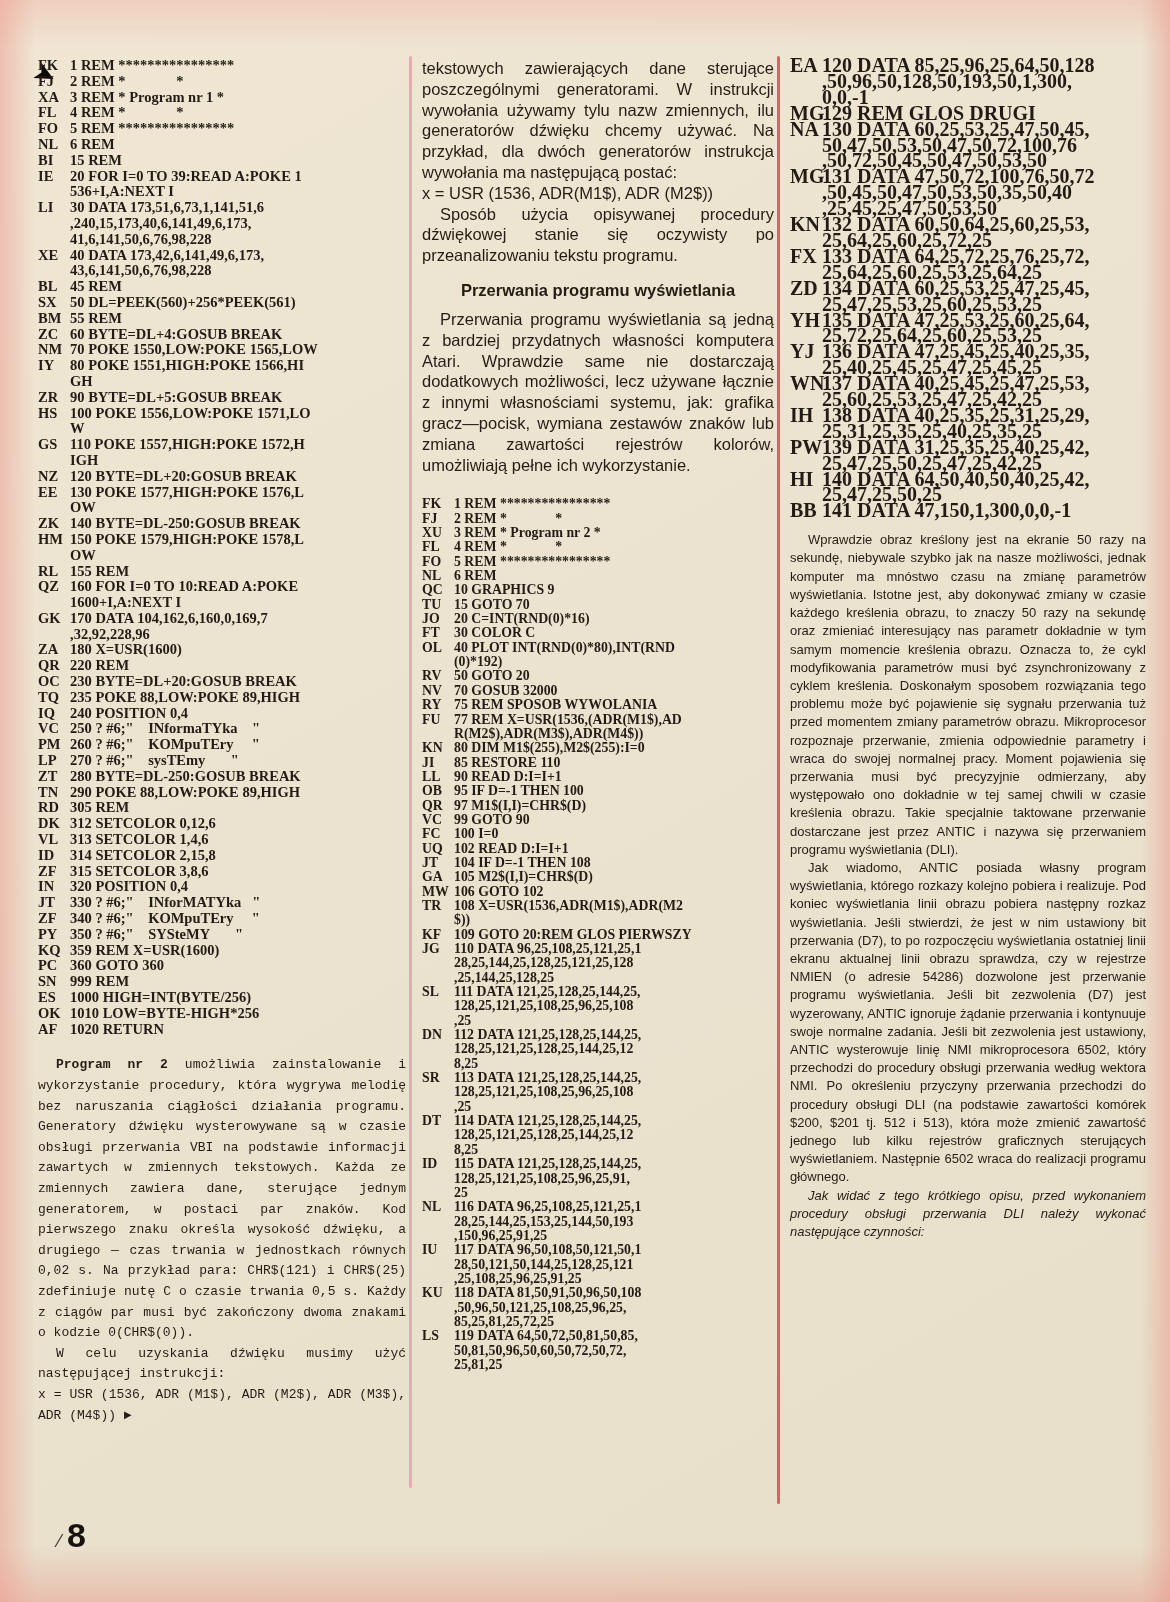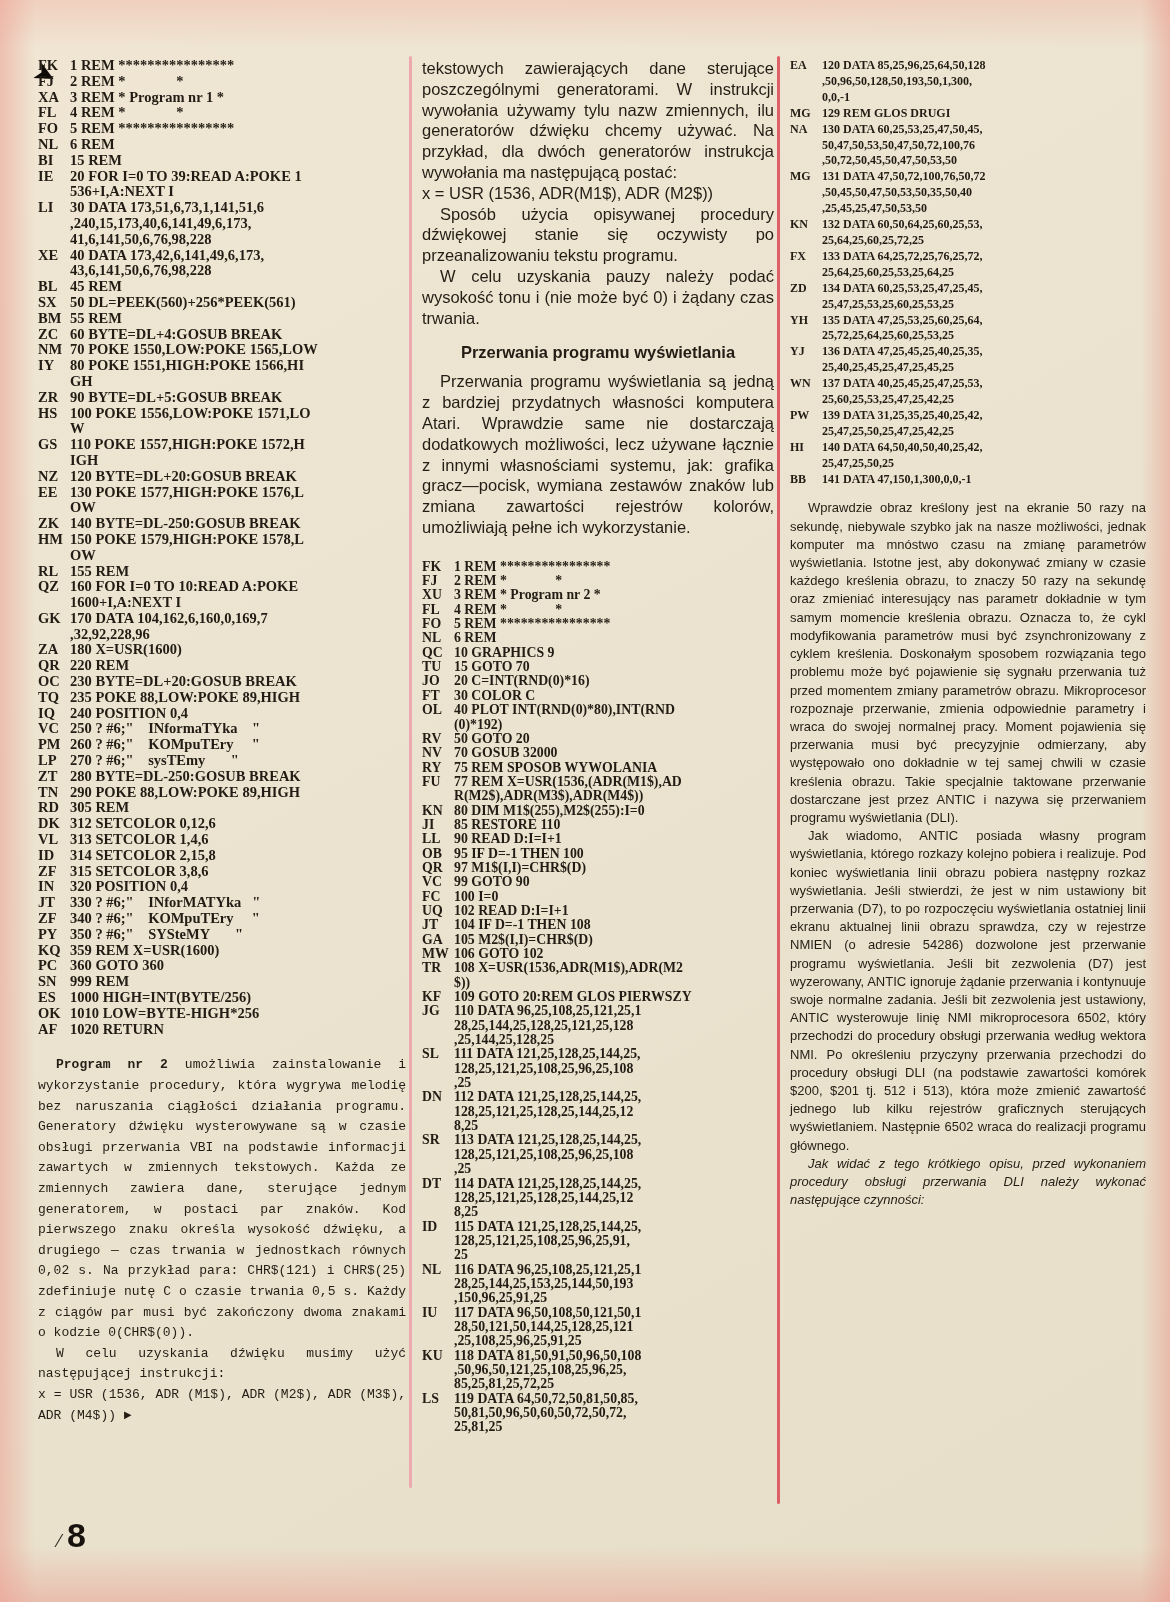--- a/index.html
+++ b/index.html
@@ -22,21 +22,21 @@
   .vrule.r1{left:409px;top:56px;height:1432px;background:#ecaab0;}
   .vrule.r2{left:777px;top:56px;height:1448px;background:#dd5f68;}
 
   
   .listing{font-family:Liberation Serif, serif;font-weight:700;color:#221c14;}
   .listing .lrow{display:flex;align-items:flex-start;}
   .listing .lcode{flex:0 0 32px;width:32px;}
   .listing .ltext{flex:1;white-space:pre-wrap;word-break:break-all;}
   .listing.size-a{font-size:14.5px;line-height:15.8px;}
   .listing.size-b{font-size:13.8px;line-height:14.35px;}
-  .listing.size-c{font-size:12px;line-height:15.9px;}
+  .listing.size-c{font-size:20px;line-height:15.9px;}
 
   
   .body-text p.para{margin:0;text-align:justify;}
   .body-text p.indent{text-indent:18px;}
   .body-text p.flush{text-indent:0;}
   .body-text p.italic{text-indent:18px;font-style:italic;}
   .body-left{font-family:Liberation Mono, monospace;font-size:13px;line-height:20.6px;margin-top:18px;}
   .body-mid{font-family:Liberation Sans, sans-serif;font-size:16.5px;line-height:20.8px;}
   .body-right{font-family:"Liberation Sans",sans-serif;font-size:13px;line-height:18.2px;margin-top:12px;}
 
@@ -295,21 +295,20 @@
         <p class="para indent">W celu uzyskania dźwięku musimy użyć następującej instrukcji:</p>
         <p class="para flush">x = USR (1536, ADR (M1$), ADR (M2$), ADR (M3$), ADR (M4$))  ►</p>
       </div>
   </div>
 
   <div class="col col-mid">
     <div class="body-text body-mid">
         <p class="para flush">tekstowych zawierających dane sterujące poszczególnymi generatorami. W instrukcji wywołania używamy tylu nazw zmiennych, ilu generatorów dźwięku chcemy używać. Na przykład, dla dwóch generatorów instrukcja wywołania ma następującą postać:</p>
         <p class="para flush">x = USR (1536, ADR(M1$), ADR (M2$))</p>
         <p class="para indent">Sposób użycia opisywanej procedury dźwiękowej stanie się oczywisty po przeanalizowaniu tekstu programu.</p>
-        <p class="para indent">W celu uzyskania pauzy należy podać wysokość tonu i (nie może być 0) i żądany czas trwania.</p>
       </div>
     <div class="mid-heading">Przerwania programu wyświetlania</div>
     <div class="body-text body-mid">
         <p class="para indent">Przerwania programu wyświetlania są jedną z bardziej przydatnych własności komputera Atari. Wprawdzie same nie dostarczają dodatkowych możliwości, lecz używane łącznie z innymi własnościami systemu, jak: grafika gracz—pocisk, wymiana zestawów znaków lub zmiana zawartości rejestrów kolorów, umożliwiają pełne ich wykorzystanie.</p>
       </div>
     <div class="mid-listing-wrap">
       <div class="listing size-b">
           <div class="lrow">
             <span class="lcode">FK</span>
             <span class="ltext">1 REM ****************</span>
@@ -537,20 +536,25 @@
           <span class="lcode">YJ</span>
           <span class="ltext">136 DATA 47,25,45,25,40,25,35,
 25,40,25,45,25,47,25,45,25</span>
         </div>
         <div class="lrow">
           <span class="lcode">WN</span>
           <span class="ltext">137 DATA 40,25,45,25,47,25,53,
 25,60,25,53,25,47,25,42,25</span>
         </div>
         <div class="lrow">
+          <span class="lcode">IH</span>
+          <span class="ltext">138 DATA 40,25,35,25,31,25,29,
+25,31,25,35,25,40,25,35,25</span>
+        </div>
+        <div class="lrow">
           <span class="lcode">PW</span>
           <span class="ltext">139 DATA 31,25,35,25,40,25,42,
 25,47,25,50,25,47,25,42,25</span>
         </div>
         <div class="lrow">
           <span class="lcode">HI</span>
           <span class="ltext">140 DATA 64,50,40,50,40,25,42,
 25,47,25,50,25</span>
         </div>
         <div class="lrow">

